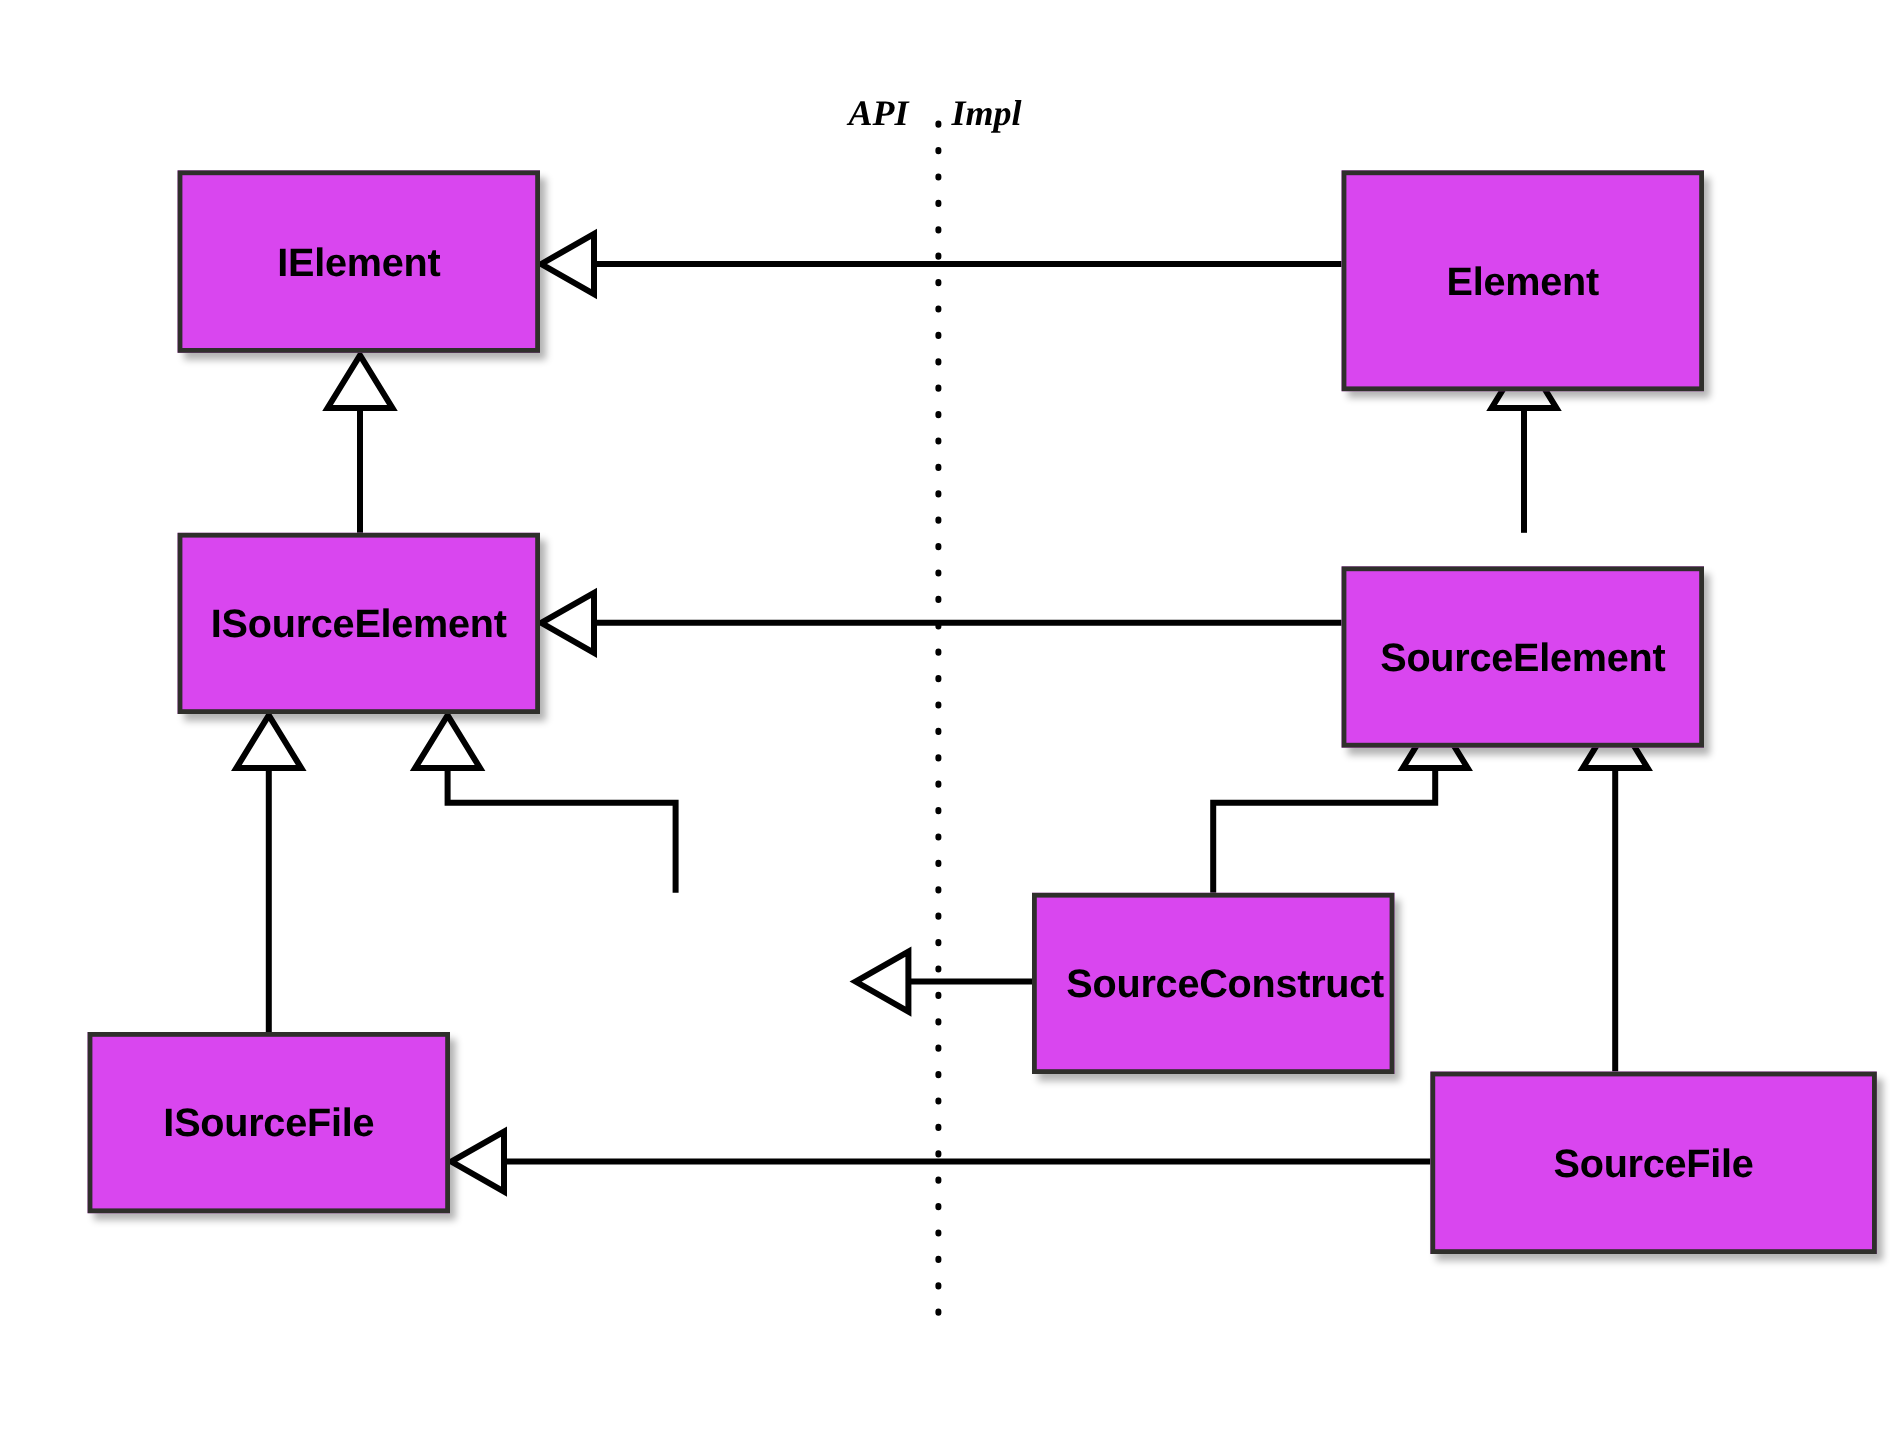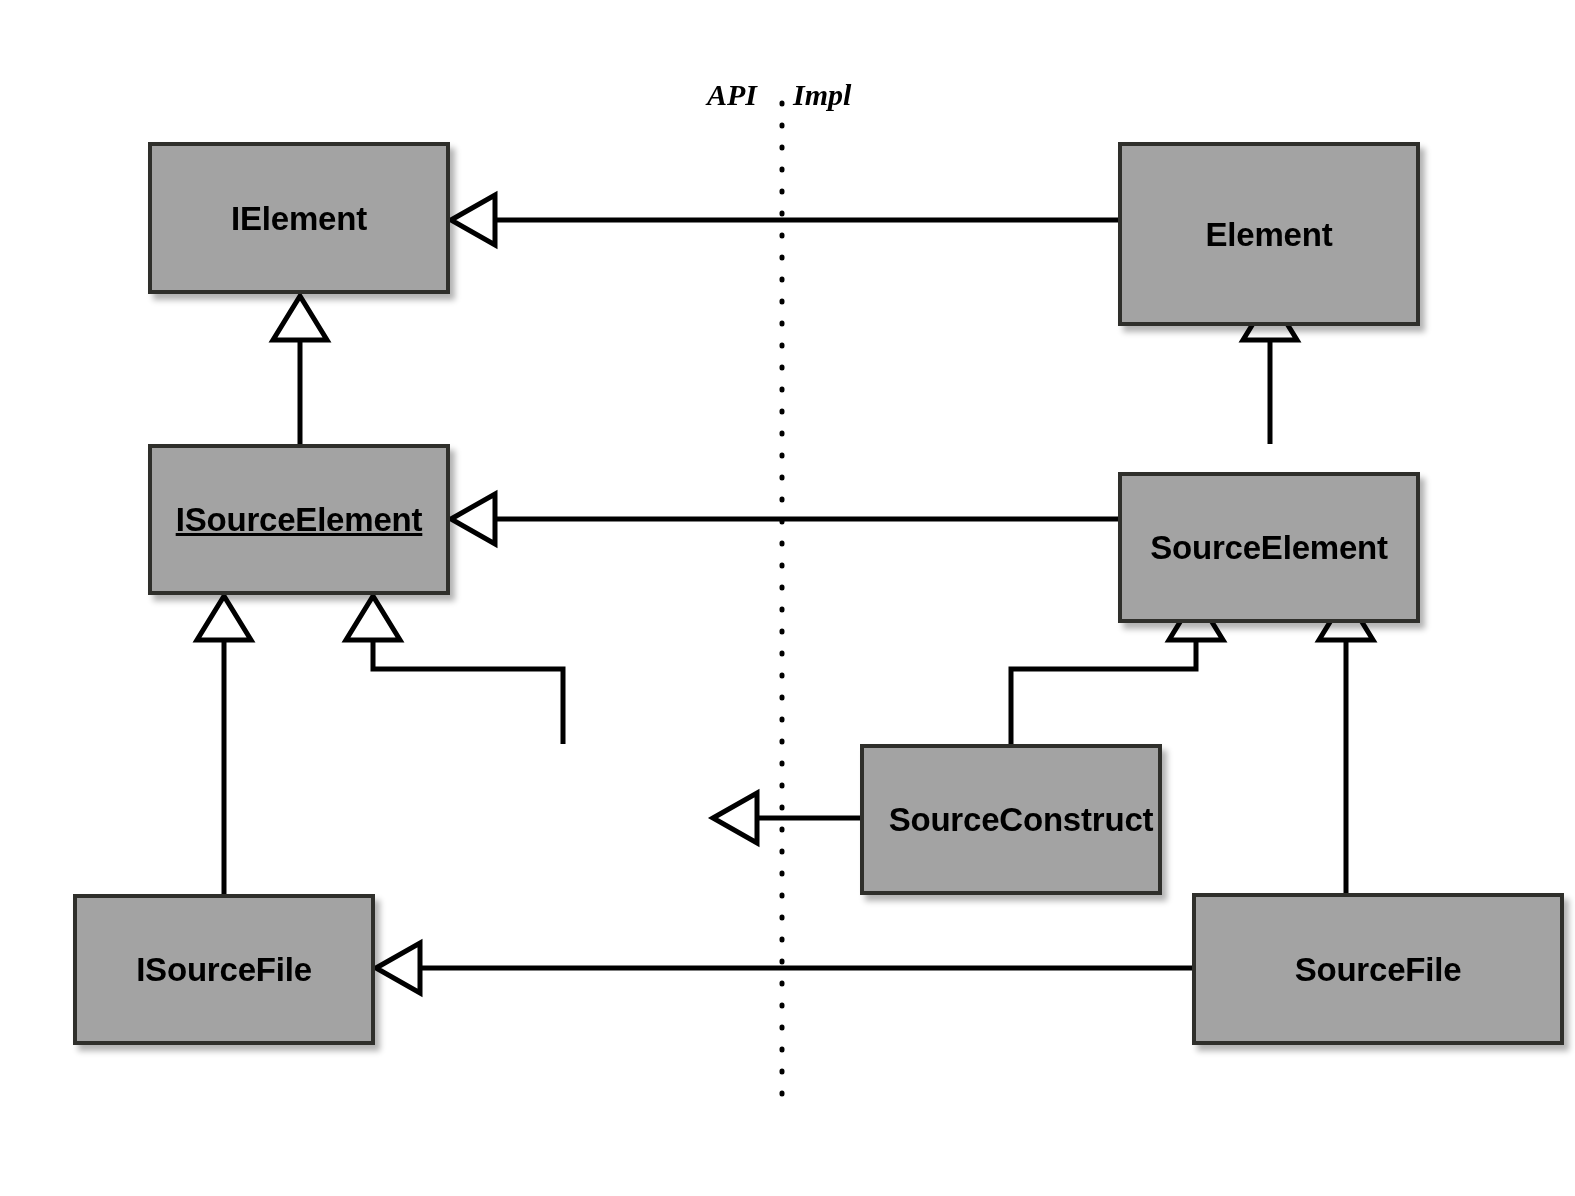--- a/index.html
+++ b/index.html
@@ -21,21 +21,21 @@
   #diagram-svg {
     position: absolute;
     left: 0;
     top: 0;
     width: 1575px;
     height: 1196px;
   }
   .uml-box {
     position: absolute;
     box-sizing: border-box;
-    background: #a3a3a3;
+    background: #d946ef;
     border: 4px solid #2f2f2b;
     box-shadow: 5px 6px 6px rgba(0,0,0,0.30);
     display: flex;
     align-items: center;
     justify-content: center;
     z-index: 3;
   }
   .uml-box-label {
     font-family: "Liberation Sans", sans-serif;
     font-weight: bold;
@@ -120,26 +120,26 @@
 
   </svg>
 
   <div class="partition-label" id="label-api">API</div>
   <div class="partition-label" id="label-impl">Impl</div>
 
   <div class="uml-box" style="left:148px; top:142px; width:302px; height:152px;">
     <span class="uml-box-label">IElement</span>
   </div>
 
-  <div class="uml-box" style="left:148px; top:444px; width:302px; height:151px;text-decoration:underline;">
+  <div class="uml-box" style="left:148px; top:444px; width:302px; height:151px;">
     <span class="uml-box-label">ISourceElement</span>
   </div>
 
 
-  <div class="uml-box" style="left:73px; top:894px; width:302px; height:151px;">
+  <div class="uml-box" style="left:73px; top:860px; width:302px; height:151px;">
     <span class="uml-box-label">ISourceFile</span>
   </div>
 
   <div class="uml-box" style="left:1118px; top:142px; width:302px; height:184px;">
     <span class="uml-box-label">Element</span>
   </div>
 
   <div class="uml-box" style="left:1118px; top:444px; width:302px; height:151px;margin-top:28px;">
     <span class="uml-box-label">SourceElement</span>
   </div>

